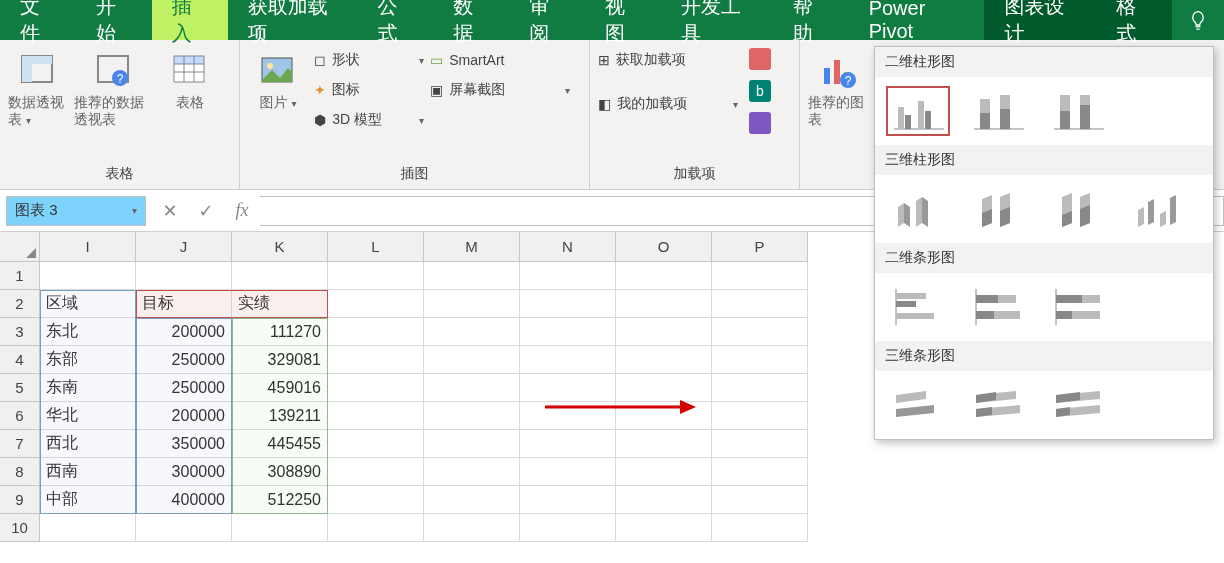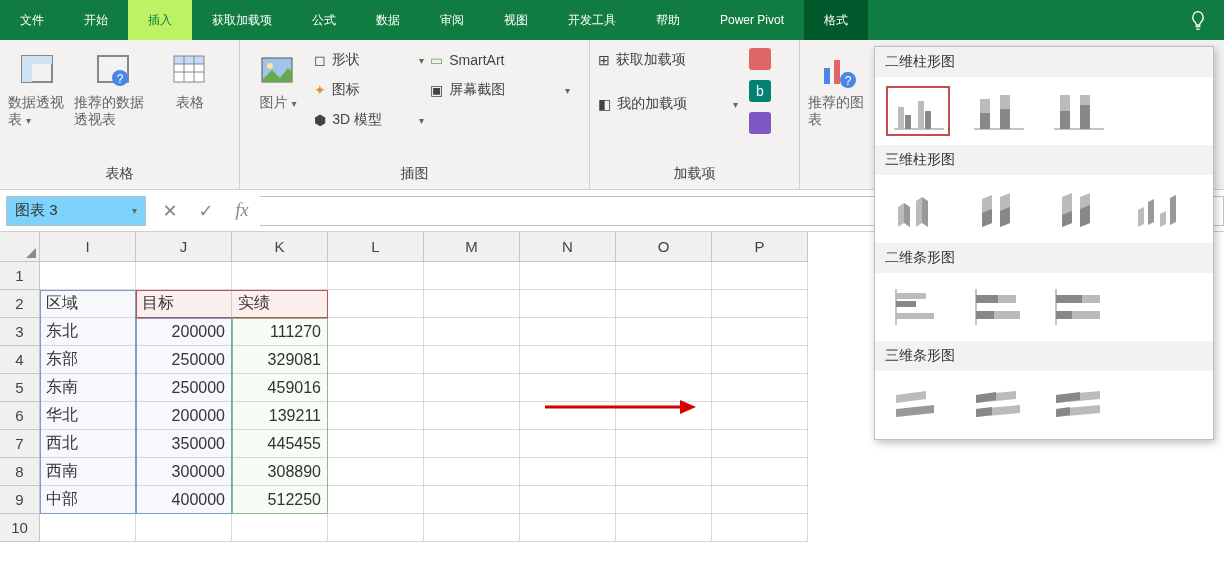--- a/index.html
+++ b/index.html
@@ -1,20 +1,20 @@
 <!DOCTYPE html>
 <html><head>
 <meta charset="utf-8">
 <style>
   * { box-sizing: border-box; margin: 0; padding: 0; font-family: "Microsoft YaHei", sans-serif; }
   body { background: #fff; width: 1224px; height: 563px; overflow: hidden; position: relative; }
 
   
   .ribbon-tabs { display: flex; align-items: stretch; background: #107C41; height: 40px; color: #fff; }
-  .ribbon-tab { padding: 0 20px; display: flex; align-items: center; font-size: 12px; cursor: pointer; }
+  .ribbon-tab { padding: 0 20px; display: flex; align-items: center; font-size: 20px; cursor: pointer; }
   .ribbon-tab.active { background: #bef264; color: #107C41; }
   .ribbon-tab.contextual { background: #005a2b; }
   .help-bulb { margin-left: auto; padding: 0 16px; display:flex; align-items:center; font-size:20px; }
 
   
   .ribbon-body { height: 150px; background: #f3f2f1; border-bottom: 1px solid #d0d0d0; display: flex; }
   .ribbon-group { border-right: 1px solid #d0d0d0; display:flex; flex-direction:column; }
   .ribbon-group-controls { flex:1; display:flex; align-items: flex-start; padding: 6px 8px 0 8px; gap: 6px; }
   .ribbon-group-label { text-align:center; font-size:14px; color:#444; padding: 4px 0 6px 0; }
 
@@ -73,20 +73,21 @@
   <div class="ribbon-tab">开始</div>
   <div class="ribbon-tab active">插入</div>
   <div class="ribbon-tab">获取加载项</div>
   <div class="ribbon-tab">公式</div>
   <div class="ribbon-tab">数据</div>
   <div class="ribbon-tab">审阅</div>
   <div class="ribbon-tab">视图</div>
   <div class="ribbon-tab">开发工具</div>
   <div class="ribbon-tab">帮助</div>
   <div class="ribbon-tab">Power Pivot</div>
+  <div class="ribbon-tab contextual">图表设计</div>
   <div class="ribbon-tab contextual">格式</div>
   <div class="help-bulb">
     <svg width="20" height="20" viewBox="0 0 24 24" fill="none" stroke="#fff" stroke-width="1.6">
         <path d="M9 20h6M10 23h4M12 2a7 7 0 0 0-4 12c1 1 2 2 2 4h4c0-2 1-3 2-4a7 7 0 0 0-4-12z"></path>
       </svg>
   </div>
 </div>
 
 <div class="ribbon-body">
 

